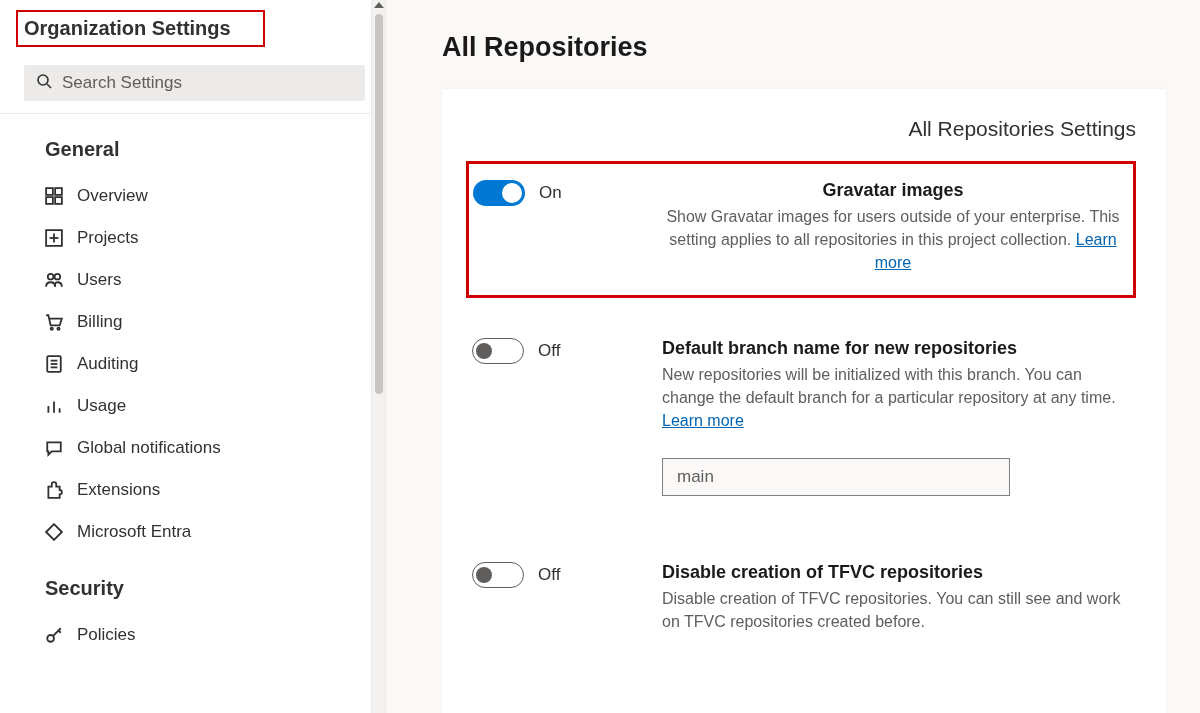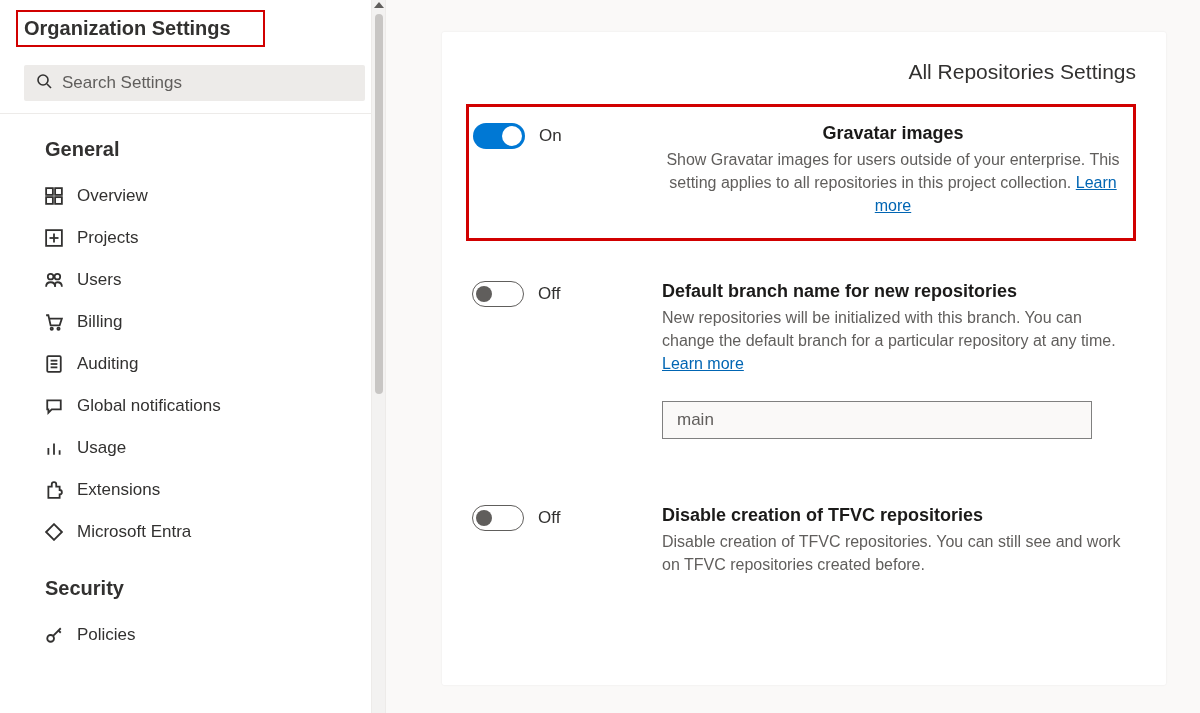--- a/index.html
+++ b/index.html
@@ -152,21 +152,21 @@
   }
   .toggle.on .knob { right:3px; background:#fff; }
   .toggle.off .knob { left:3px; background:#605e5c; width:16px; height:16px; top:4px; }
   .toggle-label { font-size: 17px; color:#323130; }
   .setting-body { flex:1; }
   .setting-title { font-size: 18px; font-weight:600; color:#1b1a19; margin-bottom:4px; }
   .setting-desc { font-size: 16px; color:#605e5c; line-height:1.45; }
   .setting-desc a, .link { color:#0065b3; text-decoration: underline; cursor:pointer; }
   .branch-input {
     margin-top: 26px;
-    width: 430px;
+    width: 348px;
     padding: 8px 14px;
     font-size:17px;
     color:#605e5c;
     border: 1px solid #808080;
     background:#faf9f8;
     outline:none;
   }
   .icon svg { stroke: currentColor; fill:none; stroke-width:1.6; }
 </style>
 </head>
@@ -241,34 +241,34 @@
               <line x1="5" y1="5" x2="11" y2="5"></line>
               <line x1="5" y1="8" x2="11" y2="8"></line>
               <line x1="5" y1="11" x2="11" y2="11"></line>
             </svg>
           </span>
         <span>Auditing</span>
       </li>
       <li class="nav-item">
         <span class="icon">
             <svg viewBox="0 0 16 16">
-              <path d="M2 3h12v8H6l-3 3V11H2z"></path>
-            </svg>
-          </span>
-        <span>Global notifications</span>
-      </li>
-      <li class="nav-item">
-        <span class="icon">
-            <svg viewBox="0 0 16 16">
               <line x1="3" y1="14" x2="3" y2="8"></line>
               <line x1="8" y1="14" x2="8" y2="4"></line>
               <line x1="13" y1="14" x2="13" y2="10"></line>
             </svg>
           </span>
         <span>Usage</span>
+      </li>
+      <li class="nav-item">
+        <span class="icon">
+            <svg viewBox="0 0 16 16">
+              <path d="M2 3h12v8H6l-3 3V11H2z"></path>
+            </svg>
+          </span>
+        <span>Global notifications</span>
       </li>
       <li class="nav-item">
         <span class="icon">
             <svg viewBox="0 0 16 16">
               <path d="M3 5h3V3a2 2 0 1 1 4 0v2h3v3a2 2 0 1 1 0 4v3H3V5z"></path>
             </svg>
           </span>
         <span>Extensions</span>
       </li>
       <li class="nav-item">
@@ -295,20 +295,21 @@
       </li>
     </ul>
 
     <div class="scroll-track">
       <div class="scroll-arrow-up"></div>
       <div class="scroll-thumb"></div>
     </div>
   </aside>
 
   <main class="main">
+    <h1 class="page-title">All Repositories</h1>
 
     <div class="panel">
       <h2 class="panel-title">All Repositories Settings</h2>
 
       <div class="setting-row highlight">
         <div class="toggle-col">
           <span class="toggle on">
               <span class="knob"></span>
             </span>
           <span class="toggle-label">On</span>

